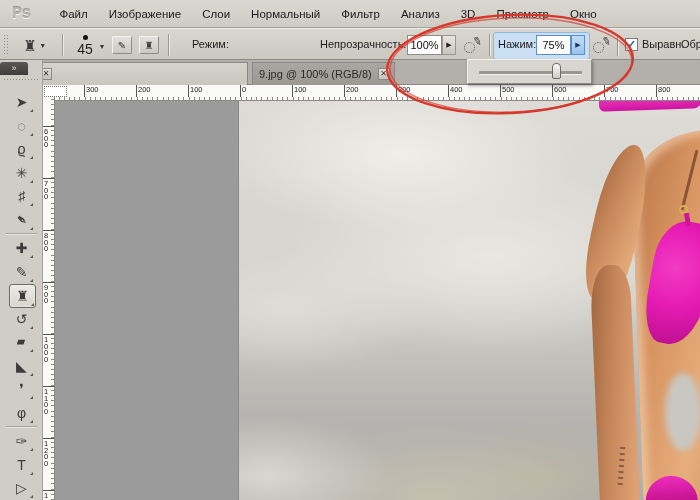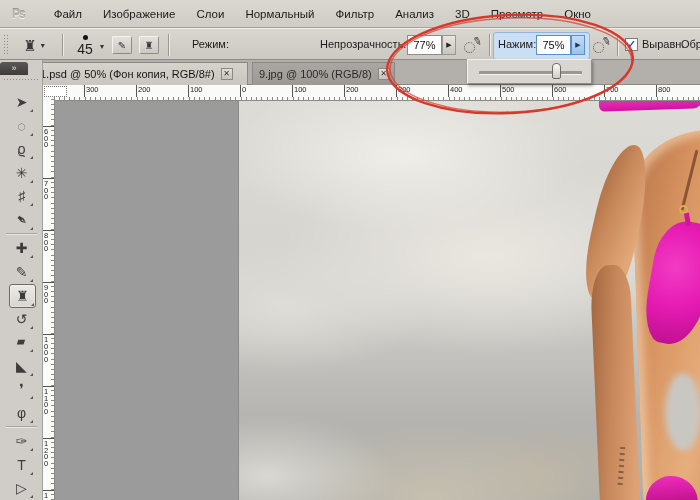--- a/index.html
+++ b/index.html
@@ -3,22 +3,22 @@
 <meta charset="utf-8">
 <style>
   html,body{margin:0;padding:0;background:#888;}
   .app{position:relative;width:700px;height:500px;overflow:hidden;
        font-family:"Liberation Sans",sans-serif;background:#d4d1cb;
        -webkit-font-smoothing:antialiased;}
   
   .menu-bar{position:absolute;left:0;top:0;width:700px;height:28px;
     background:linear-gradient(#dbd8d2,#cfccc6);border-bottom:1px solid #a5a29c;
     display:flex;align-items:center;padding-left:12px;box-sizing:border-box;}
-  .ps-logo{font-size:12px;font-weight:bold;color:#b7b4ae;letter-spacing:-1px;
-    text-shadow:0 1px 0 #f3f1ec, 0 -1px 0 #9a9791;margin-right:26px;}
+  .ps-logo{font-size:17px;font-weight:bold;color:#b7b4ae;letter-spacing:-1px;
+    text-shadow:0 1px 0 #f3f1ec, 0 -1px 0 #9a9791;margin-right:26px;font-family:Liberation Mono, monospace;}
   .menu-items{display:flex;gap:15px;font-size:11.5px;color:#1b1b1b;white-space:nowrap;}
   .menu-item{padding:2px 3px;cursor:default;}
   
   .options-bar{position:absolute;left:0;top:28px;width:700px;height:32px;
     background:linear-gradient(#d9d6d0,#ccc9c3);
     border-top:1px solid #f0eee9;border-bottom:1px solid #8f8c87;box-sizing:border-box;}
   .ob-grip{position:absolute;left:3px;top:5px;width:5px;height:21px;
     background-image:radial-gradient(#8e8b86 0.8px,transparent 0.9px);background-size:3px 3px;}
   .vsep{position:absolute;top:5px;width:1px;height:22px;background:#9a9793;box-shadow:1px 0 0 #eeece7;}
   .ob-label{position:absolute;top:9px;font-size:11px;color:#1c1c1c;}
@@ -177,38 +177,37 @@
     <span class="dd-arrow" style="position:absolute;left:100px;top:13px">▾</span>
     <div class="panel-btn" style="left:112px">
         <span>✎</span>
       </div>
     <div class="panel-btn" style="left:139px">
         <span>♜</span>
       </div>
     <div class="vsep" style="left:168px"></div>
     <span class="ob-label" style="left:192px">Режим:</span>
     <span class="ob-label" style="left:320px">Непрозрачность:</span>
-    <div class="num-field" style="left:407px">77%</div>
+    <div class="num-field" style="left:407px">100%</div>
     <div class="spin-btn" style="left:442px">▶</div>
     <div class="airbrush" style="left:464px"></div>
     <div class="vsep" style="left:489px"></div>
     <div class="flow-hl"></div>
     <span class="ob-label" style="left:498px;z-index:2">Нажим:</span>
     <div class="num-field flow-field" style="left:536px;z-index:2">75%</div>
     <div class="spin-btn flow-spin" style="left:571px;z-index:2">▶</div>
     <div class="airbrush" style="left:593px"></div>
     <div class="vsep" style="left:617px"></div>
     <div class="checkbox">✓</div>
     <span class="ob-label" style="left:642px">Выравн.</span>
     <span class="ob-label" style="left:681px">Обр</span>
   </div>
 
   <div class="tab-strip">
     <div class="doc-tab active">
-      <span>1.psd @ 50% (Фон копия, RGB/8#)</span>
       <span class="tab-close">✕</span>
     </div>
     <div class="doc-tab inactive">
       <span>9.jpg @ 100% (RGB/8)</span>
       <span class="tab-close">✕</span>
     </div>
   </div>
 
   <div class="canvas-area">
     <div class="photo">

